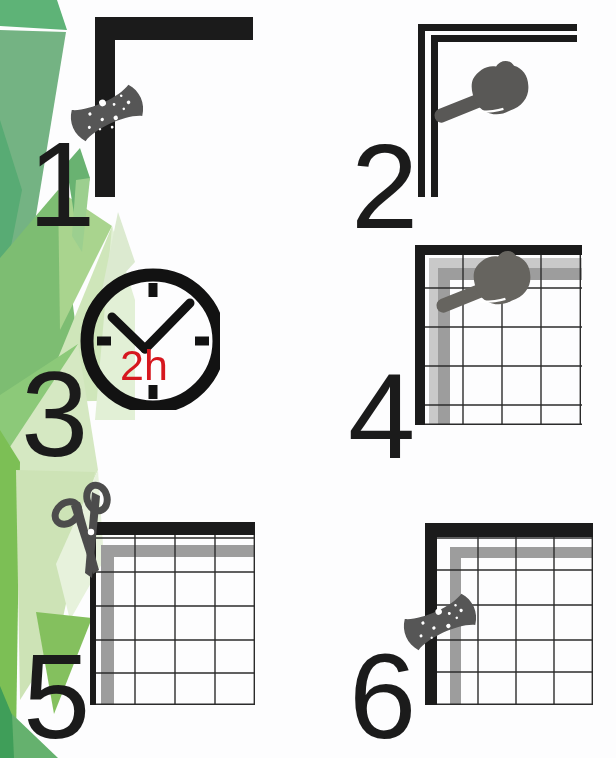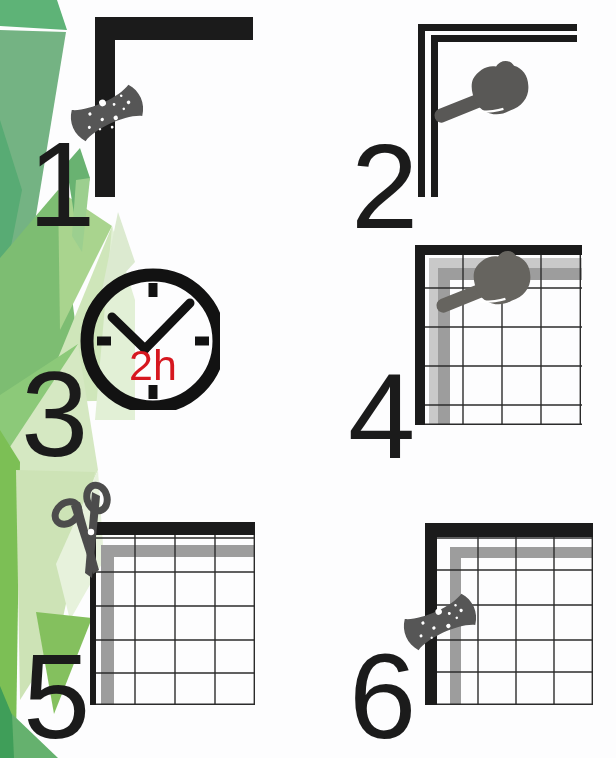--- a/index.html
+++ b/index.html
@@ -86,21 +86,21 @@
         <line x1="93" y1="33" x2="93" y2="47"></line>
         <line x1="93" y1="135" x2="93" y2="149"></line>
         <line x1="37" y1="91" x2="51" y2="91"></line>
         <line x1="135" y1="91" x2="149" y2="91"></line>
       </g>
       <g stroke="#121212" stroke-width="9" stroke-linecap="round">
         <line x1="85" y1="99" x2="52" y2="67"></line>
         <line x1="85" y1="99" x2="130" y2="53"></line>
       </g>
     </svg>
-    <div class="clock-label" style="left:103px;top:94px;">2h</div>
+    <div class="clock-label" style="left:94px;top:94px;">2h</div>
     <div class="step-number" style="left:6px;top:104px;">3</div>
   </div>
 
   <div class="step" style="left:340px;top:235px;width:276px;height:235px;">
     <svg width="276" height="200" viewBox="0 0 276 200">
       <rect x="89" y="23" width="153" height="10" fill="#c9c9c9"></rect>
       <rect x="89" y="23" width="10" height="167" fill="#c9c9c9"></rect>
       <rect x="98" y="33" width="144" height="12" fill="#9d9d9d"></rect>
       <rect x="98" y="33" width="12" height="157" fill="#9d9d9d"></rect>
       <g stroke="#2b2b2b" stroke-width="1.4">

